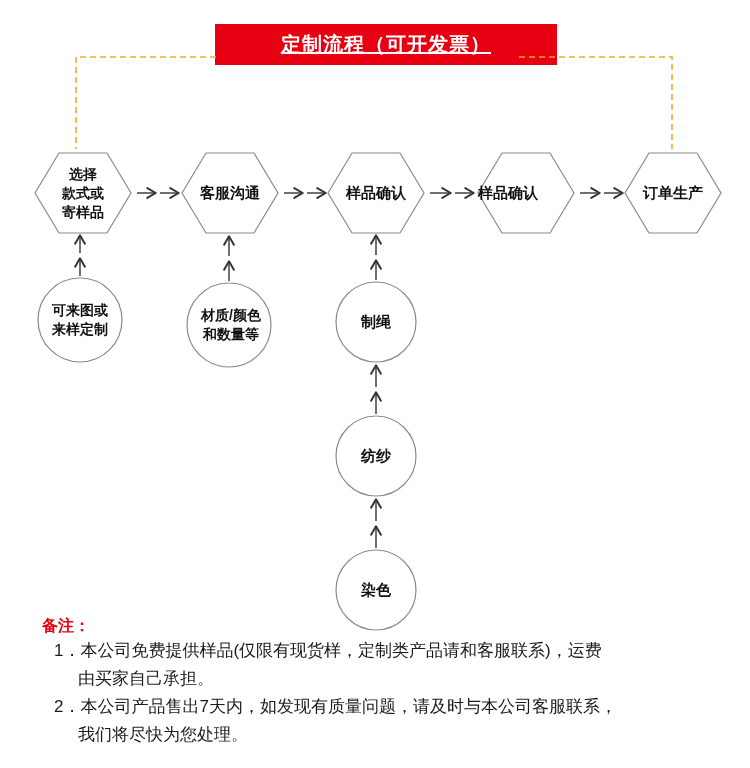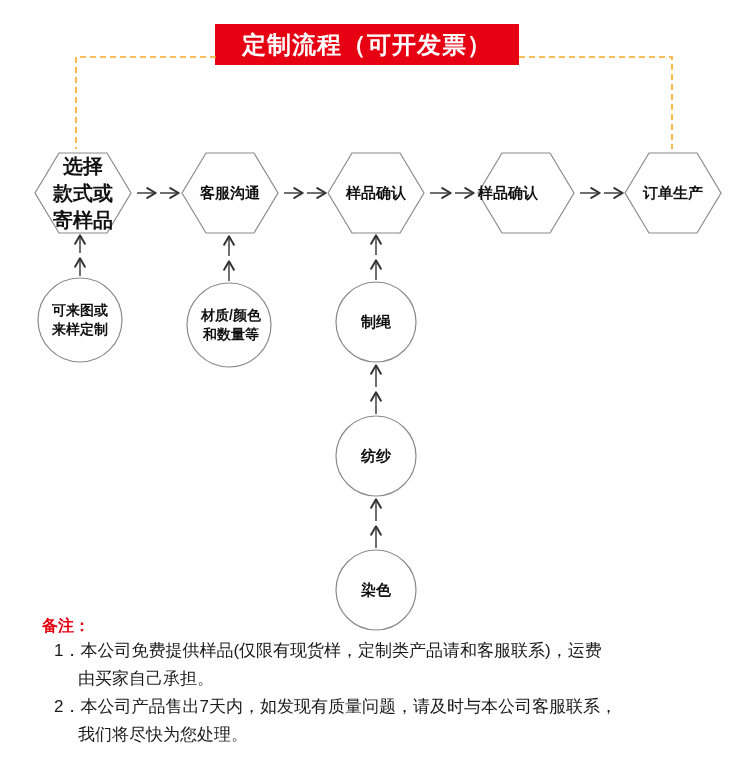--- a/index.html
+++ b/index.html
@@ -12,47 +12,48 @@
     position: relative;
     width: 750px;
     height: 768px;
     background: #ffffff;
     overflow: hidden;
   }
   .banner {
     position: absolute;
     left: 215px;
     top: 24px;
-    width: 304px;
+    width: 342px;
     height: 41px;
     background: #e60012;
     color: #ffffff;
     display: flex;
     align-items: center;
     justify-content: center;
-    font-size: 24px;
+    font-size: 20px;
     font-weight: bold;
     letter-spacing: 1px;
+    text-decoration: underline;
   }
   .diagram-svg {
     position: absolute;
     left: 0;
     top: 0;
   }
   .label {
     position: absolute;
     transform: translate(-50%, -50%);
     text-align: center;
     white-space: pre-line;
     color: #111111;
     font-weight: bold;
     line-height: 1.35;
   }
   .hex-label   { font-size: 15px; }
-  .hex-label.multi { font-size: 20px; }
+  .hex-label.multi { font-size: 14px; }
   .circle-label { font-size: 14px; }
   .circle-label.single { font-size: 15px; }
   .remarks {
     position: absolute;
     left: 42px;
     top: 616px;
     width: 676px;
   }
   .remarks-heading {
     color: #e60012;

